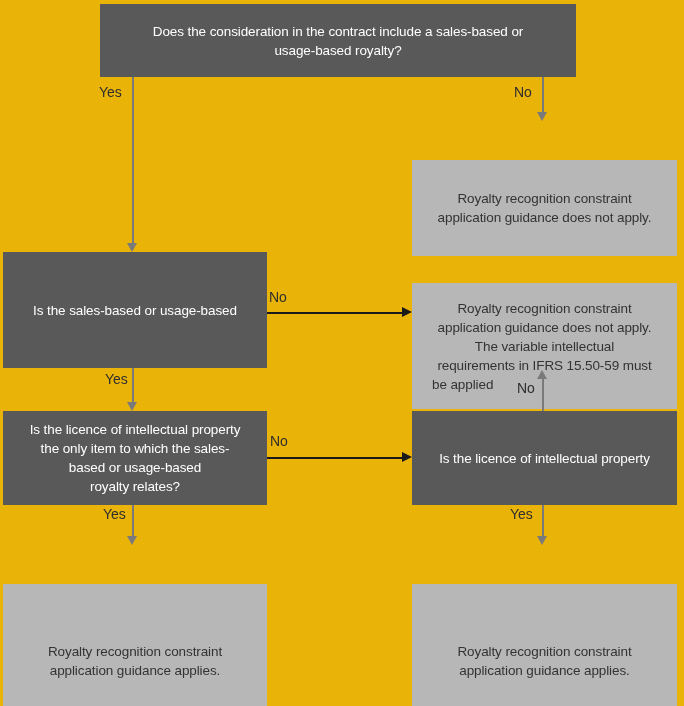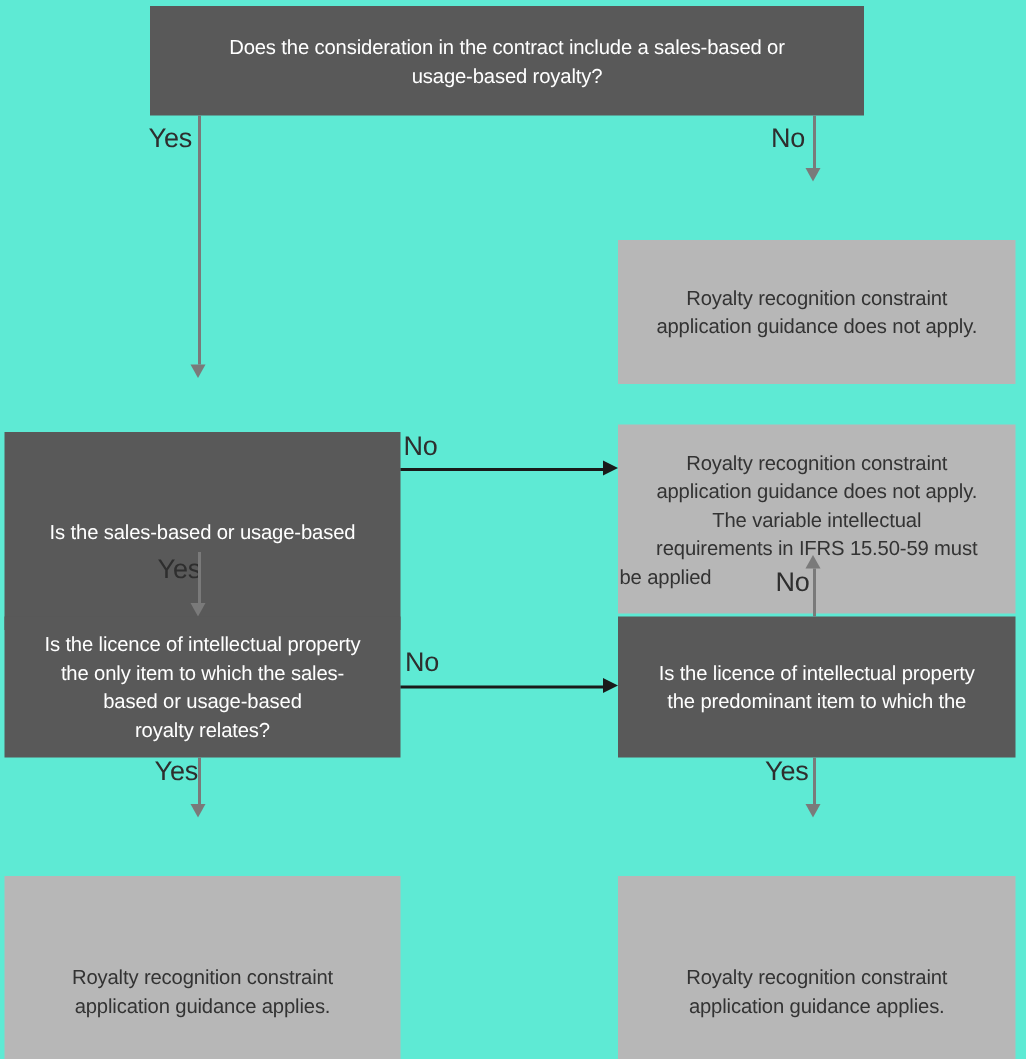--- a/index.html
+++ b/index.html
@@ -3,37 +3,37 @@
 <meta charset="utf-8">
 <style>
   * { margin: 0; padding: 0; box-sizing: border-box; }
   html, body { background: #ffffff; }
   body { font-family: "Liberation Sans", "DejaVu Sans", sans-serif; }
 
   .stage {
     position: relative;
     width: 684px;
     height: 706px;
-    background: #5eead4;
+    background: #eab308;
     overflow: hidden;
   }
 
   .box {
     position: absolute;
     display: flex;
     flex-direction: column;
     justify-content: center;
     font-size: 13.5px;
     line-height: 19px;
     letter-spacing: -0.1px;
   }
   .box.dark  { background: #595959; color: #ffffff; }
   .box.light { background: #b7b7b7; color: #333333; margin-top: 39px; }
   .bline { text-align: center; width: 100%; }
-  .bline.align-left { text-align: left; padding-left: 1px; }
+  .bline.align-left { text-align: left; padding-left: 20px; }
 
   .vline {
     position: absolute;
     width: 2px;
     background: #7a7a7a;
   }
   .hline {
     position: absolute;
     height: 2px;
     background: #1a1a1a;
@@ -55,21 +55,21 @@
   .head-right {
     position: absolute;
     width: 0; height: 0;
     border-top: 5.5px solid transparent;
     border-bottom: 5.5px solid transparent;
     border-left: 10px solid #1a1a1a;
   }
 
   .lbl {
     position: absolute;
-    font-size: 18px;
+    font-size: 14px;
     line-height: 16px;
     color: #2e2e2e;
     letter-spacing: -0.1px;
     white-space: nowrap;
   }
 </style>
 </head>
 <body>
 
 <div class="stage">
@@ -85,21 +85,21 @@
 
   <span class="lbl" style="left:514px; top:84px;">No</span>
   <div class="vline" style="left:542px; top:77px; height:35px;"></div>
   <div class="head-down" style="left:537px; top:112px;"></div>
 
   <div class="box light" style="left:412px; top:121px; width:265px; height:96px;">
     <div class="bline">Royalty recognition constraint</div>
     <div class="bline">application guidance does not apply.</div>
   </div>
 
-  <div class="box dark" style="left:3px; top:252px; width:264px; height:132px;margin-top:36px;">
+  <div class="box dark" style="left:3px; top:252px; width:264px; height:116px;">
     <div class="bline">Is the sales-based or usage-based</div>
   </div>
 
   <span class="lbl" style="left:269px; top:289px;">No</span>
   <div class="hline" style="left:267px; top:312px; width:135px;"></div>
   <div class="head-right" style="left:402px; top:307px;"></div>
 
   <div class="box light" style="left:412px; top:244px; width:265px; height:126px;">
     <div class="bline">Royalty recognition constraint</div>
     <div class="bline">application guidance does not apply.</div>
@@ -118,21 +118,20 @@
     <div class="bline">based or usage-based</div>
     <div class="bline">royalty relates?</div>
   </div>
 
   <span class="lbl" style="left:270px; top:433px;">No</span>
   <div class="hline" style="left:267px; top:457px; width:135px;"></div>
   <div class="head-right" style="left:402px; top:452px;"></div>
 
   <div class="box dark" style="left:412px; top:411px; width:265px; height:94px;">
     <div class="bline">Is the licence of intellectual property</div>
-    <div class="bline">the predominant item to which the</div>
   </div>
 
   <span class="lbl" style="left:517px; top:380px;">No</span>
   <div class="head-up" style="left:537px; top:370px;"></div>
   <div class="vline" style="left:542px; top:379px; height:32px;"></div>
 
   <span class="lbl" style="left:103px; top:506px;">Yes</span>
   <div class="vline" style="left:132px; top:505px; height:31px;"></div>
   <div class="head-down" style="left:127px; top:536px;"></div>
 

